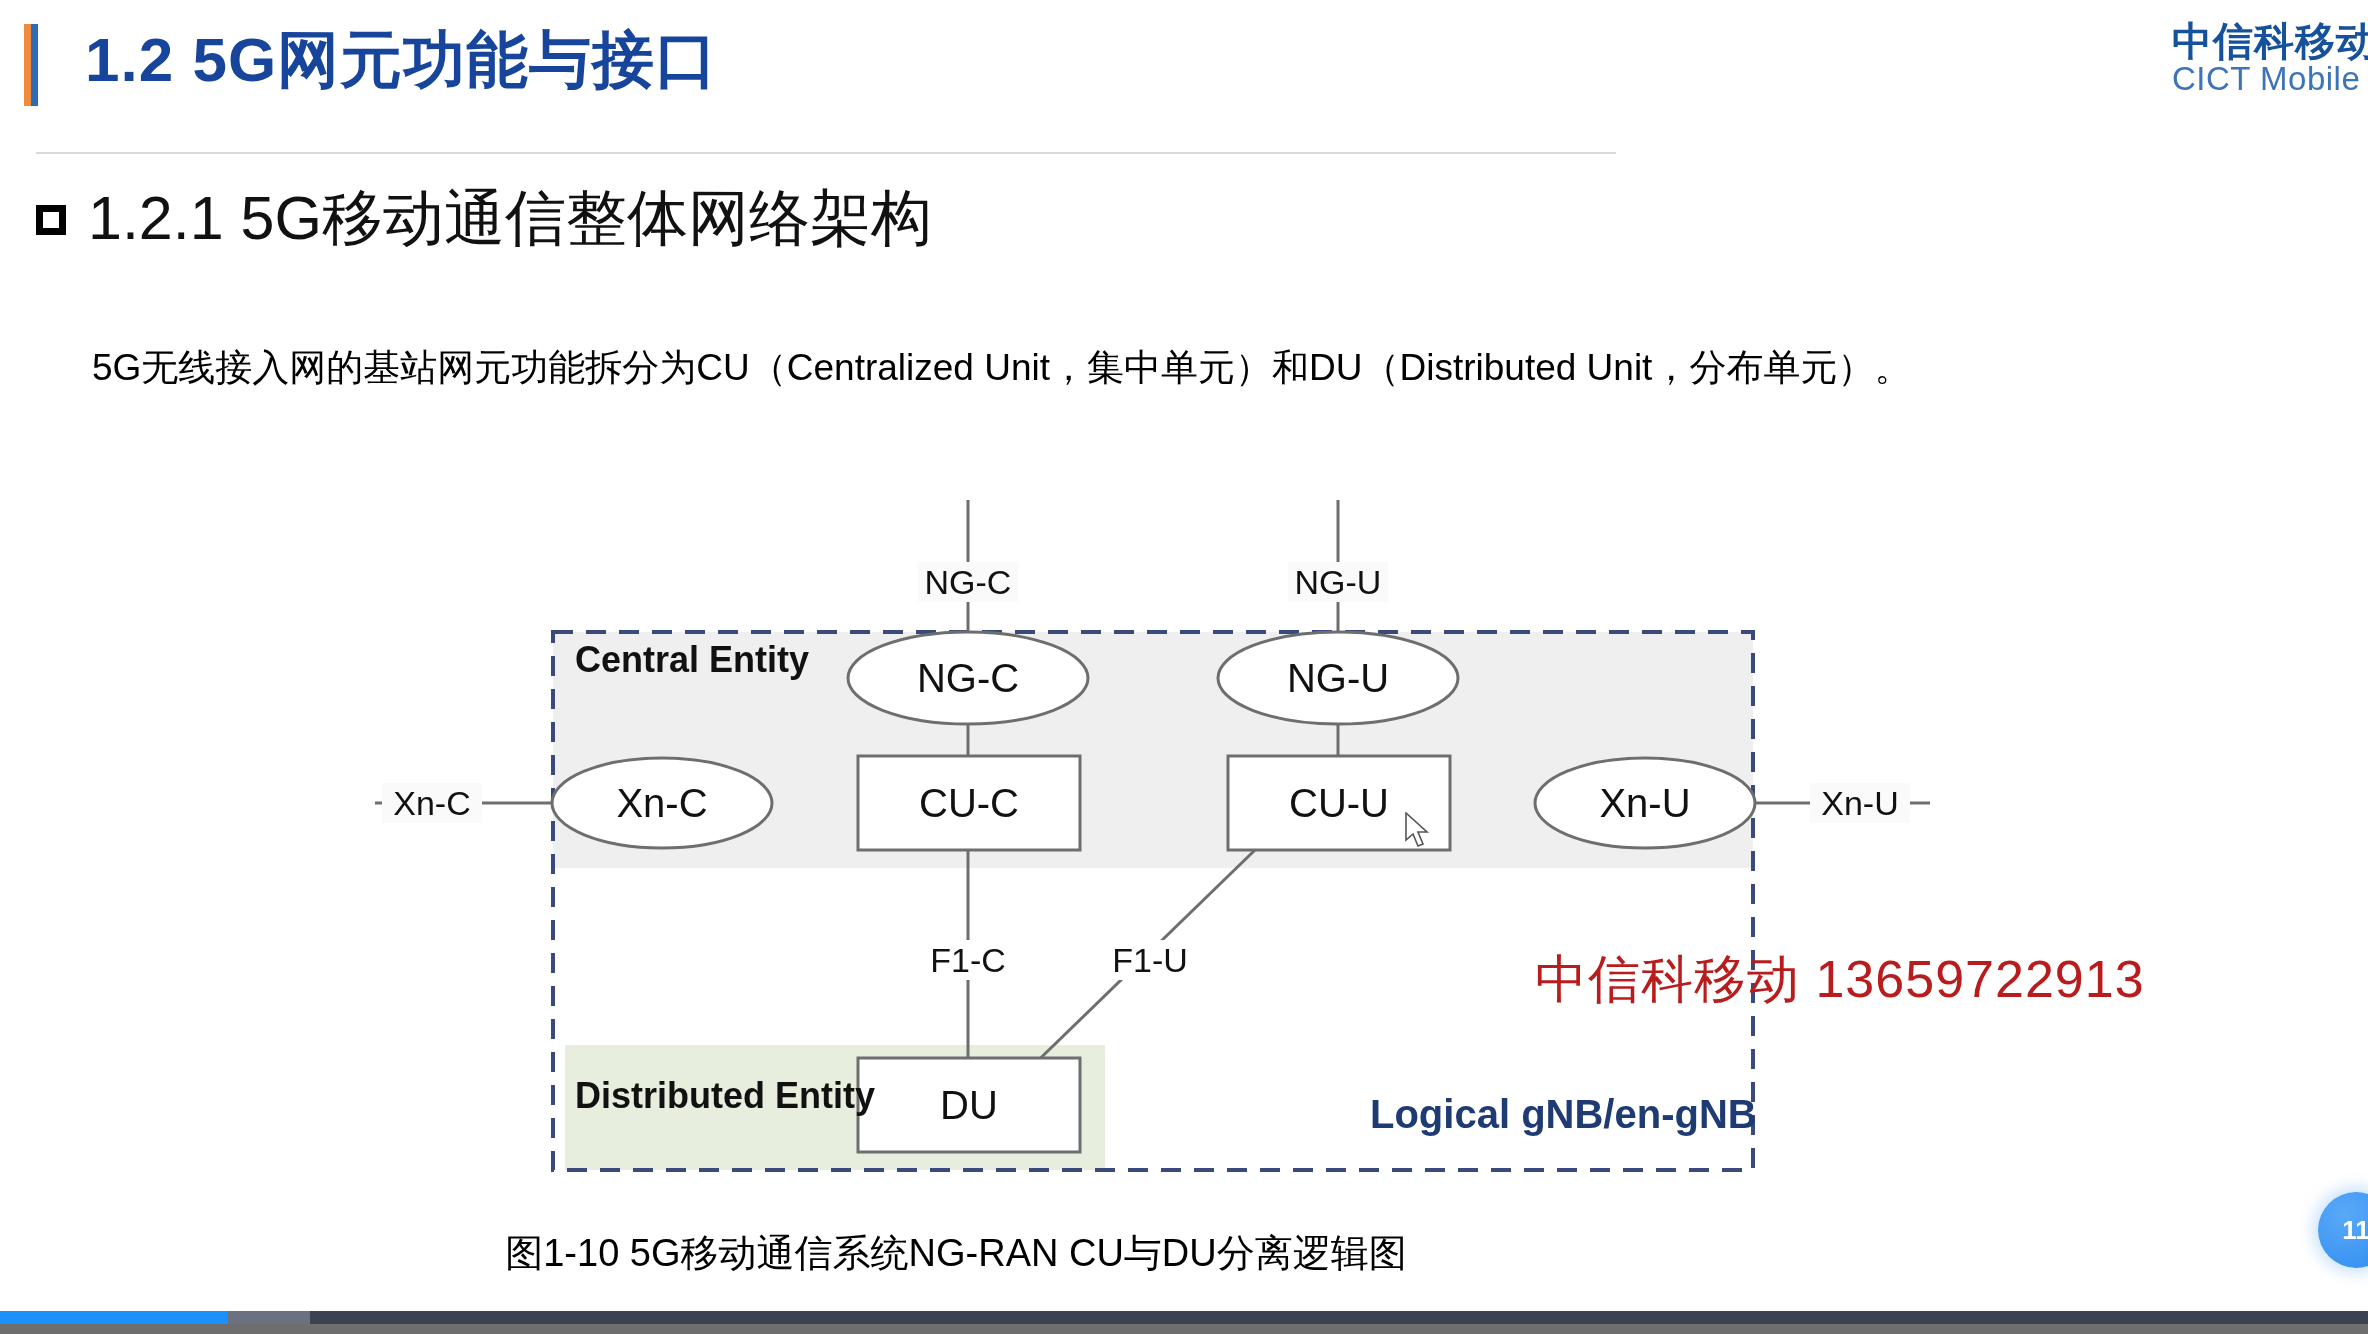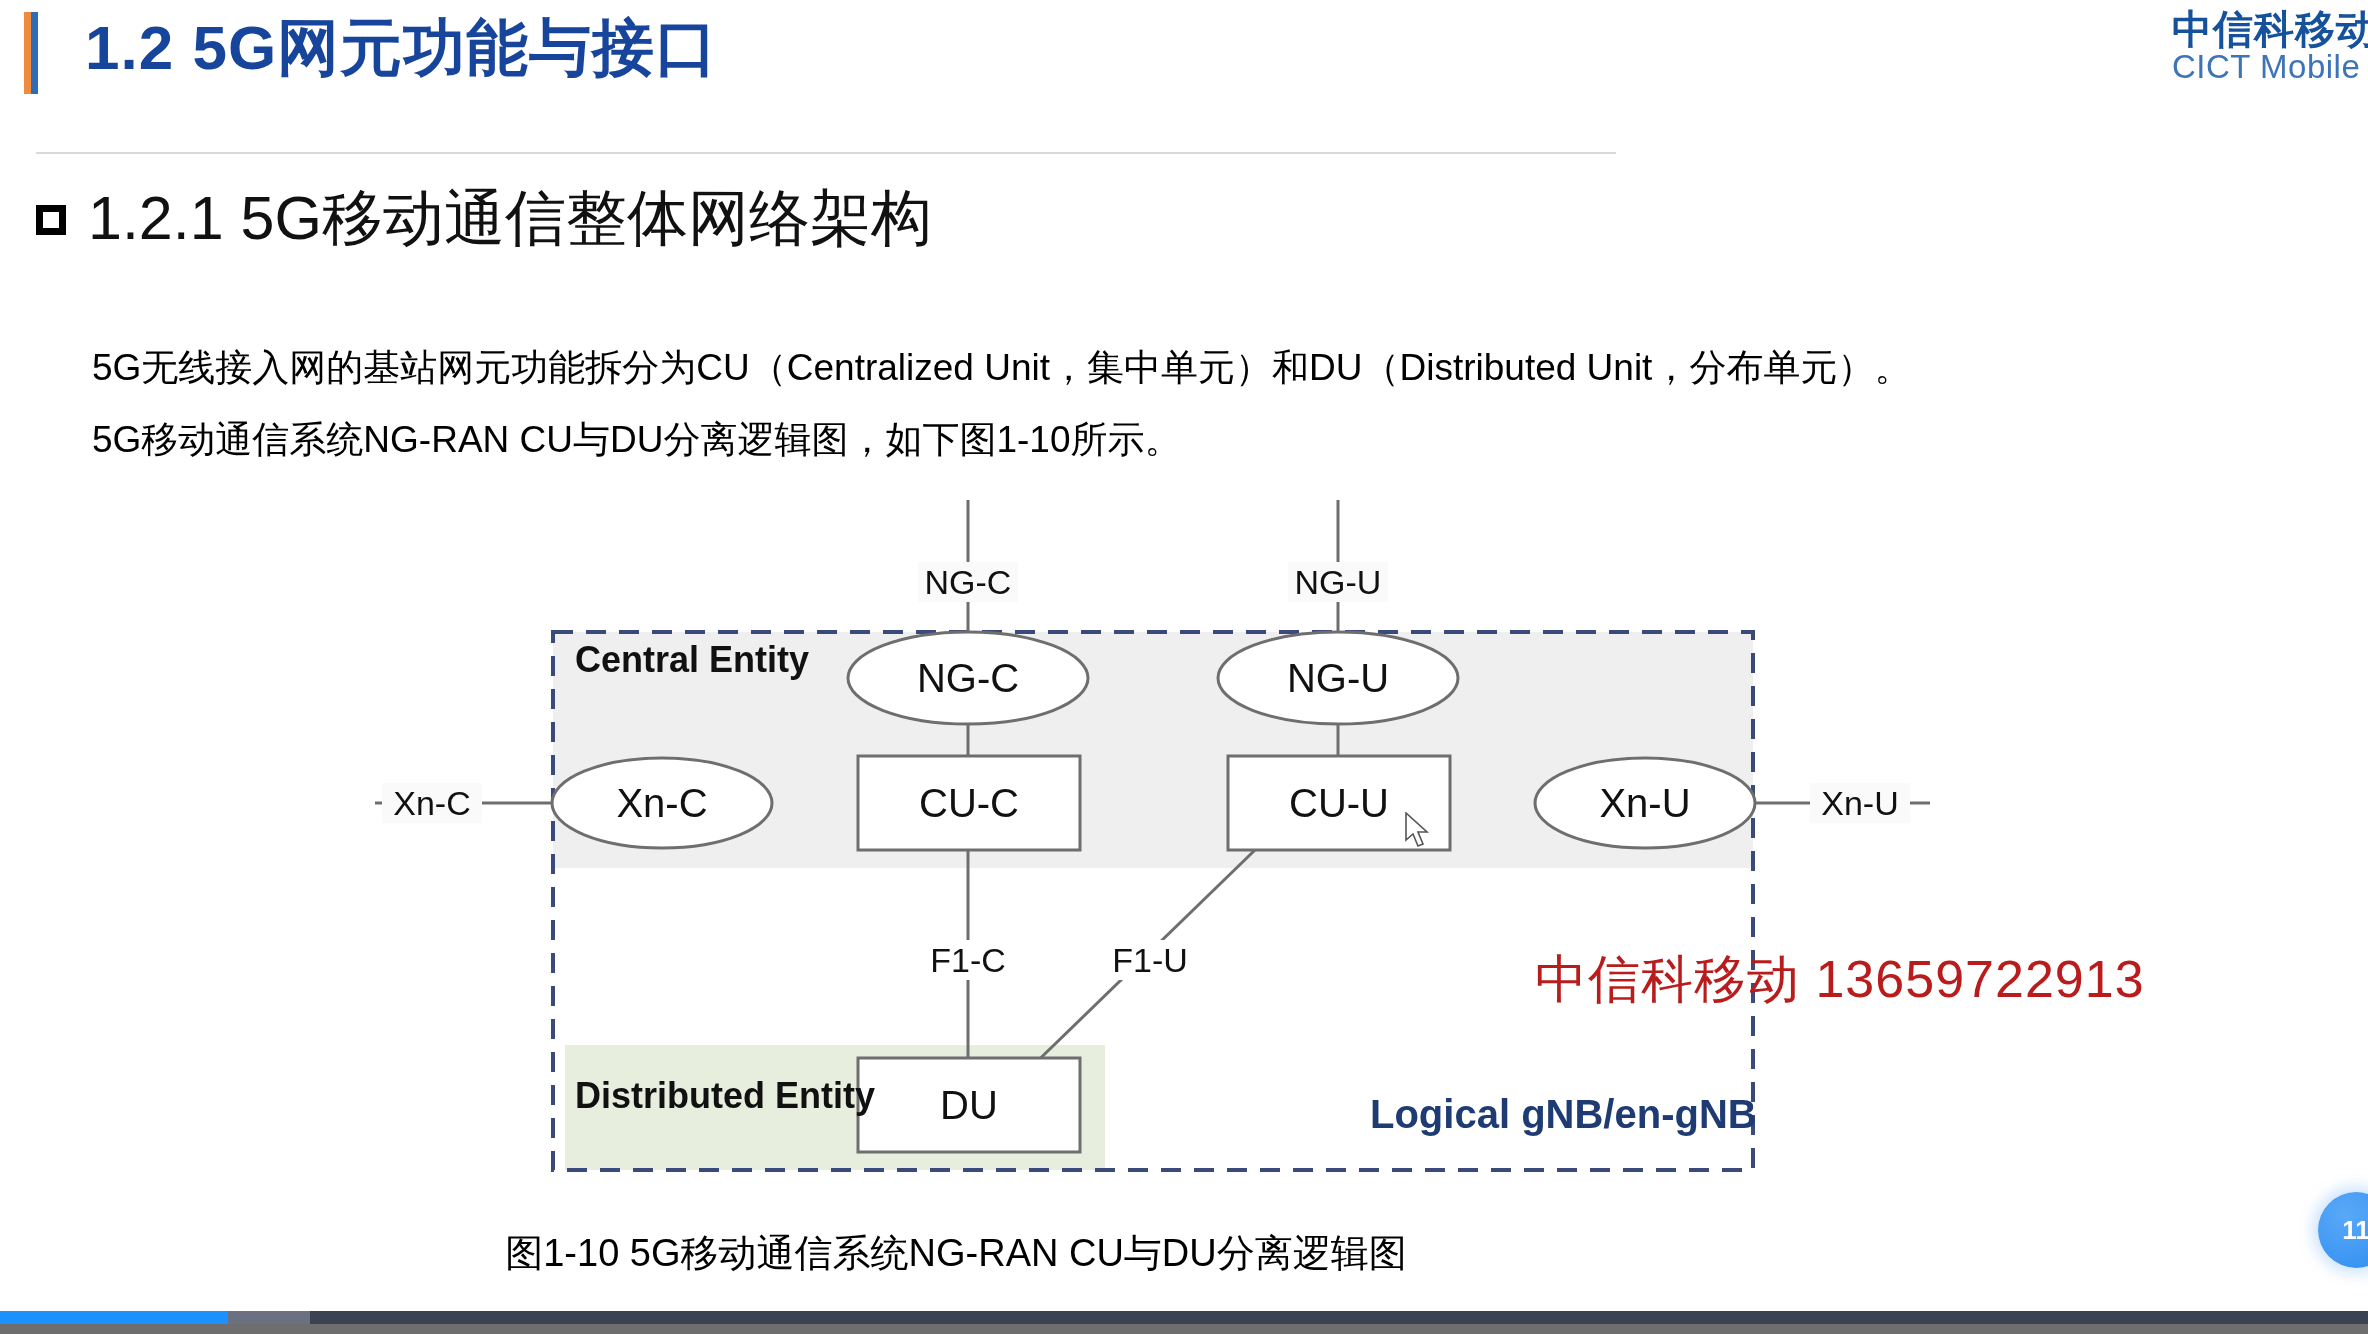--- a/index.html
+++ b/index.html
@@ -12,21 +12,21 @@
     height: 1334px;
     position: relative;
     overflow: hidden;
     font-family: "Liberation Sans", "DejaVu Sans", sans-serif;
     color: #1a1a1a;
   }
 
   
   .slide-header {
     position: absolute;
-    left: 0; top: 4px;
+    left: 0; top: 16px;
     width: 2339px;
     height: 140px;
   }
   .title-accent {
     position: absolute;
     left: 24px;
     top: 8px;
     width: 14px;
     height: 82px;
   }
@@ -217,21 +217,20 @@
   </div>
 </div>
 <div class="header-rule"></div>
 
 <div class="section-heading">
   <span class="bullet-square"></span><span>1.2.1 5G移动通信整体网络架构</span>
 </div>
 
 <div class="body-text">
   <div>5G无线接入网的基站网元功能拆分为CU（Centralized Unit，集中单元）和DU（Distributed Unit，分布单元）。</div>
-  <div>5G移动通信系统NG-RAN CU与DU分离逻辑图，如下图1-10所示。</div>
 </div>
 
 <div class="figure-area">
   <svg width="2368" height="720" viewBox="0 0 2368 720" xmlns="http://www.w3.org/2000/svg">
 
     <rect id="central-band" x="553" y="132" width="1200" height="236" fill="#efefef"></rect>
 
     <rect id="distributed-band" x="565" y="545" width="540" height="125" fill="#e8eede"></rect>
 
     <rect id="gnb-boundary" x="553" y="132" width="1200" height="538" fill="none" stroke="#3a4a7a" stroke-width="4" stroke-dasharray="20,13"></rect>

